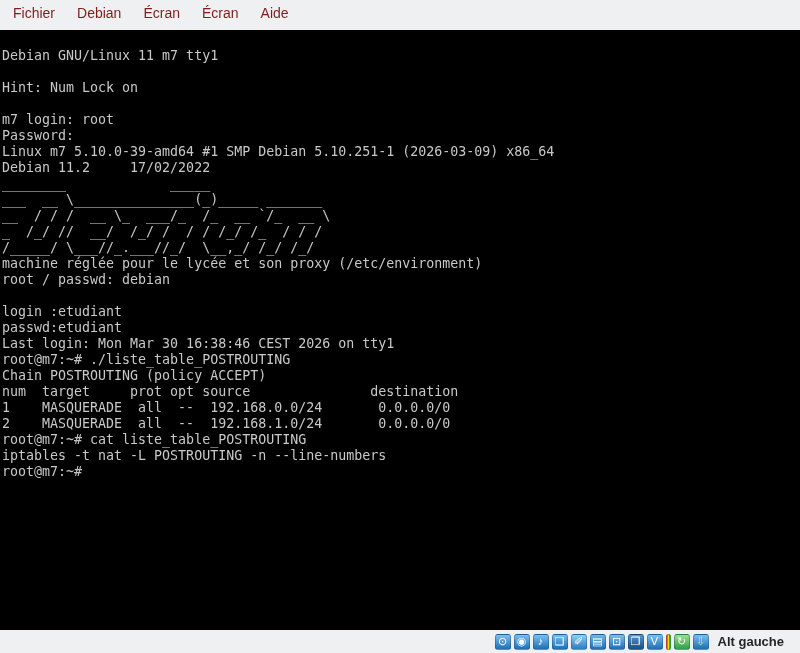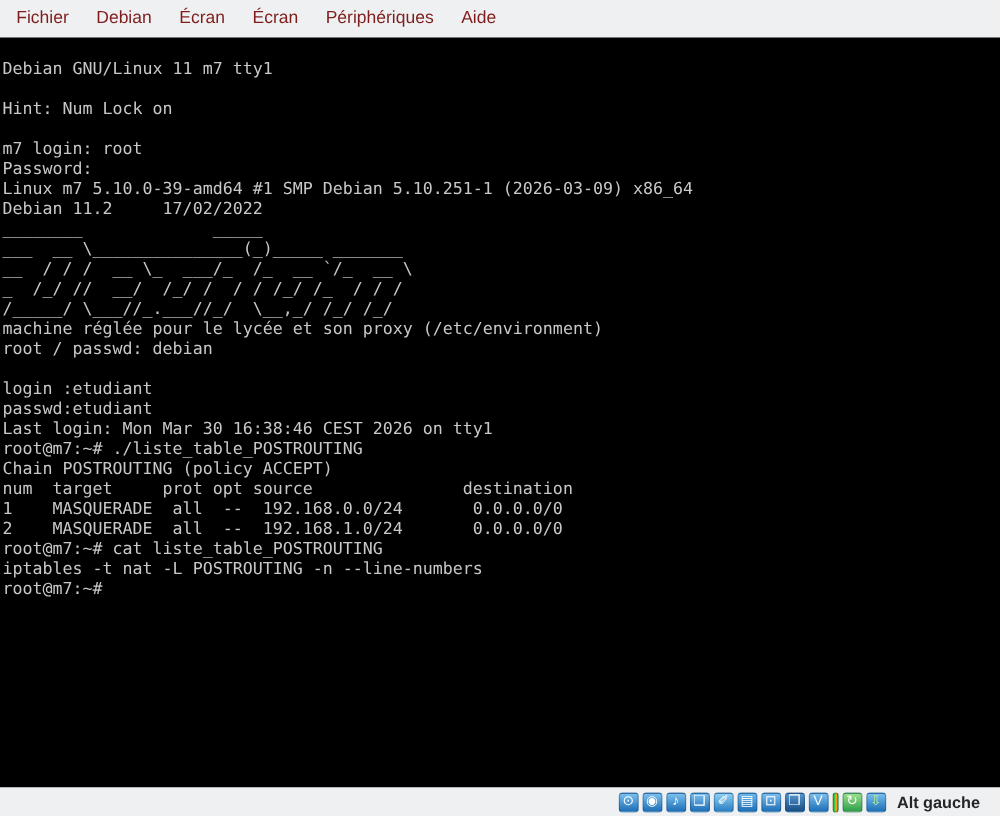--- a/index.html
+++ b/index.html
@@ -85,21 +85,20 @@
 <nav class="menubar">
 
     <span class="menu-item">Fichier</span>
 
     <span class="menu-item">Debian</span>
 
     <span class="menu-item">Écran</span>
 
     <span class="menu-item">Écran</span>
 
-    <span class="menu-item">Périphériques</span>
 
     <span class="menu-item">Aide</span>
   </nav>
 
 <div class="screen" style="background: rgb(0, 0, 0);">
   <pre class="terminal" style="color: rgb(200, 200, 200);">Debian GNU/Linux 11 m7 tty1
 
 Hint: Num Lock on
 
 m7 login: root

